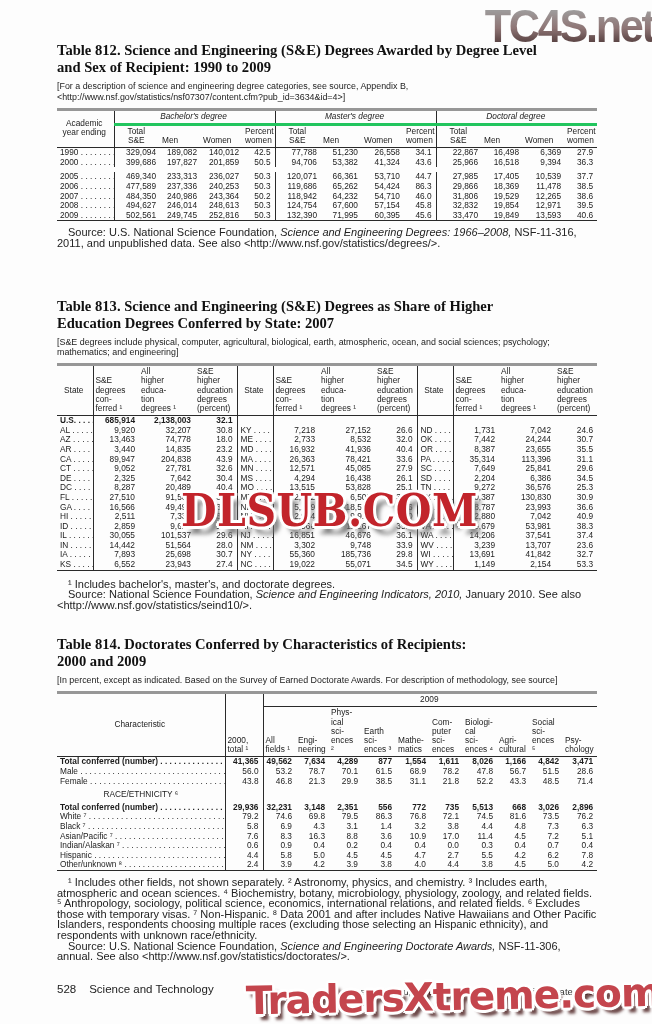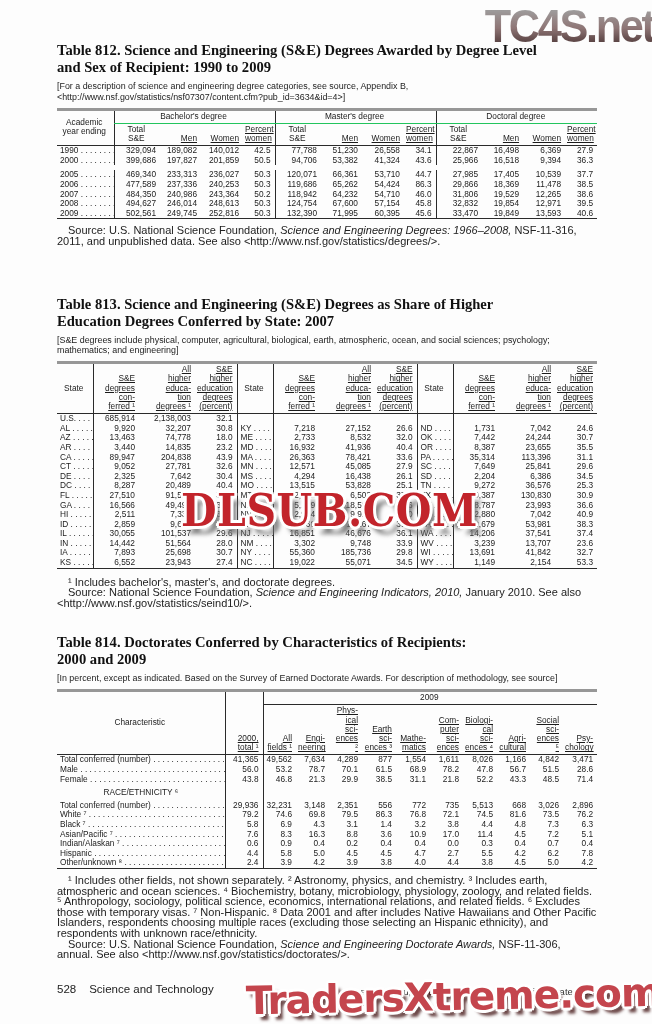--- a/index.html
+++ b/index.html
@@ -14,27 +14,27 @@
   .srcwrap{margin-top:6px;}
   .it{font-style:italic;}
 
   .tbl{border-collapse:collapse;table-layout:fixed;width:540px;margin-top:5px;
        border-top:3px solid #979797;border-bottom:1.5px solid #2a2a2a;font-size:8.3px;color:#1b1b1b;}
   .tbl th{font-weight:normal;white-space:pre-line;vertical-align:bottom;
           padding:1px 4px 2px 2px;line-height:9.2px;}
   .tbl td{white-space:nowrap;overflow:hidden;line-height:9.6px;padding:0 4px 0 2px;}
   .num{text-align:right;}
   .lbl{text-align:left;padding-left:3px !important;}
-  .hr{text-align:right;text-decoration:underline;}
+  .hr{text-align:left;}
   .hc{text-align:center;}
   .vm{vertical-align:middle !important;}
   .vl{border-left:1px solid #2a2a2a;}
   .bb{border-bottom:1.2px solid #2a2a2a;}
-  .grp{border-bottom:1px solid #22c55e;text-align:center;vertical-align:middle;padding:2px 0;}
-  tr.bold td,td.b{font-weight:400;}
+  .grp{border-bottom:3px solid #22c55e;text-align:center;vertical-align:middle;padding:2px 0;font-style:italic;}
+  tr.bold td,td.b{font-weight:700;}
   .gap-row td{height:5px;}
   td.section{text-align:center;padding:4px 0 3px 0;}
   .leader::after{content:" . . . . . . . . . . . . . . . . . . . . . . . . . . . . . . . . . . . .";color:#1b1b1b;}
 
   .spanner{text-align:center;vertical-align:middle;border-bottom:1px solid #2a2a2a;padding:1px 0 2px 0;}
 
   
   .wm{position:absolute;z-index:6;pointer-events:none;}
   .wm-top{top:-2px;right:-2px;font-family:"Liberation Sans",sans-serif;font-weight:900;
           font-size:47px;letter-spacing:-2.5px;transform:scaleX(.92);transform-origin:100% 0;

